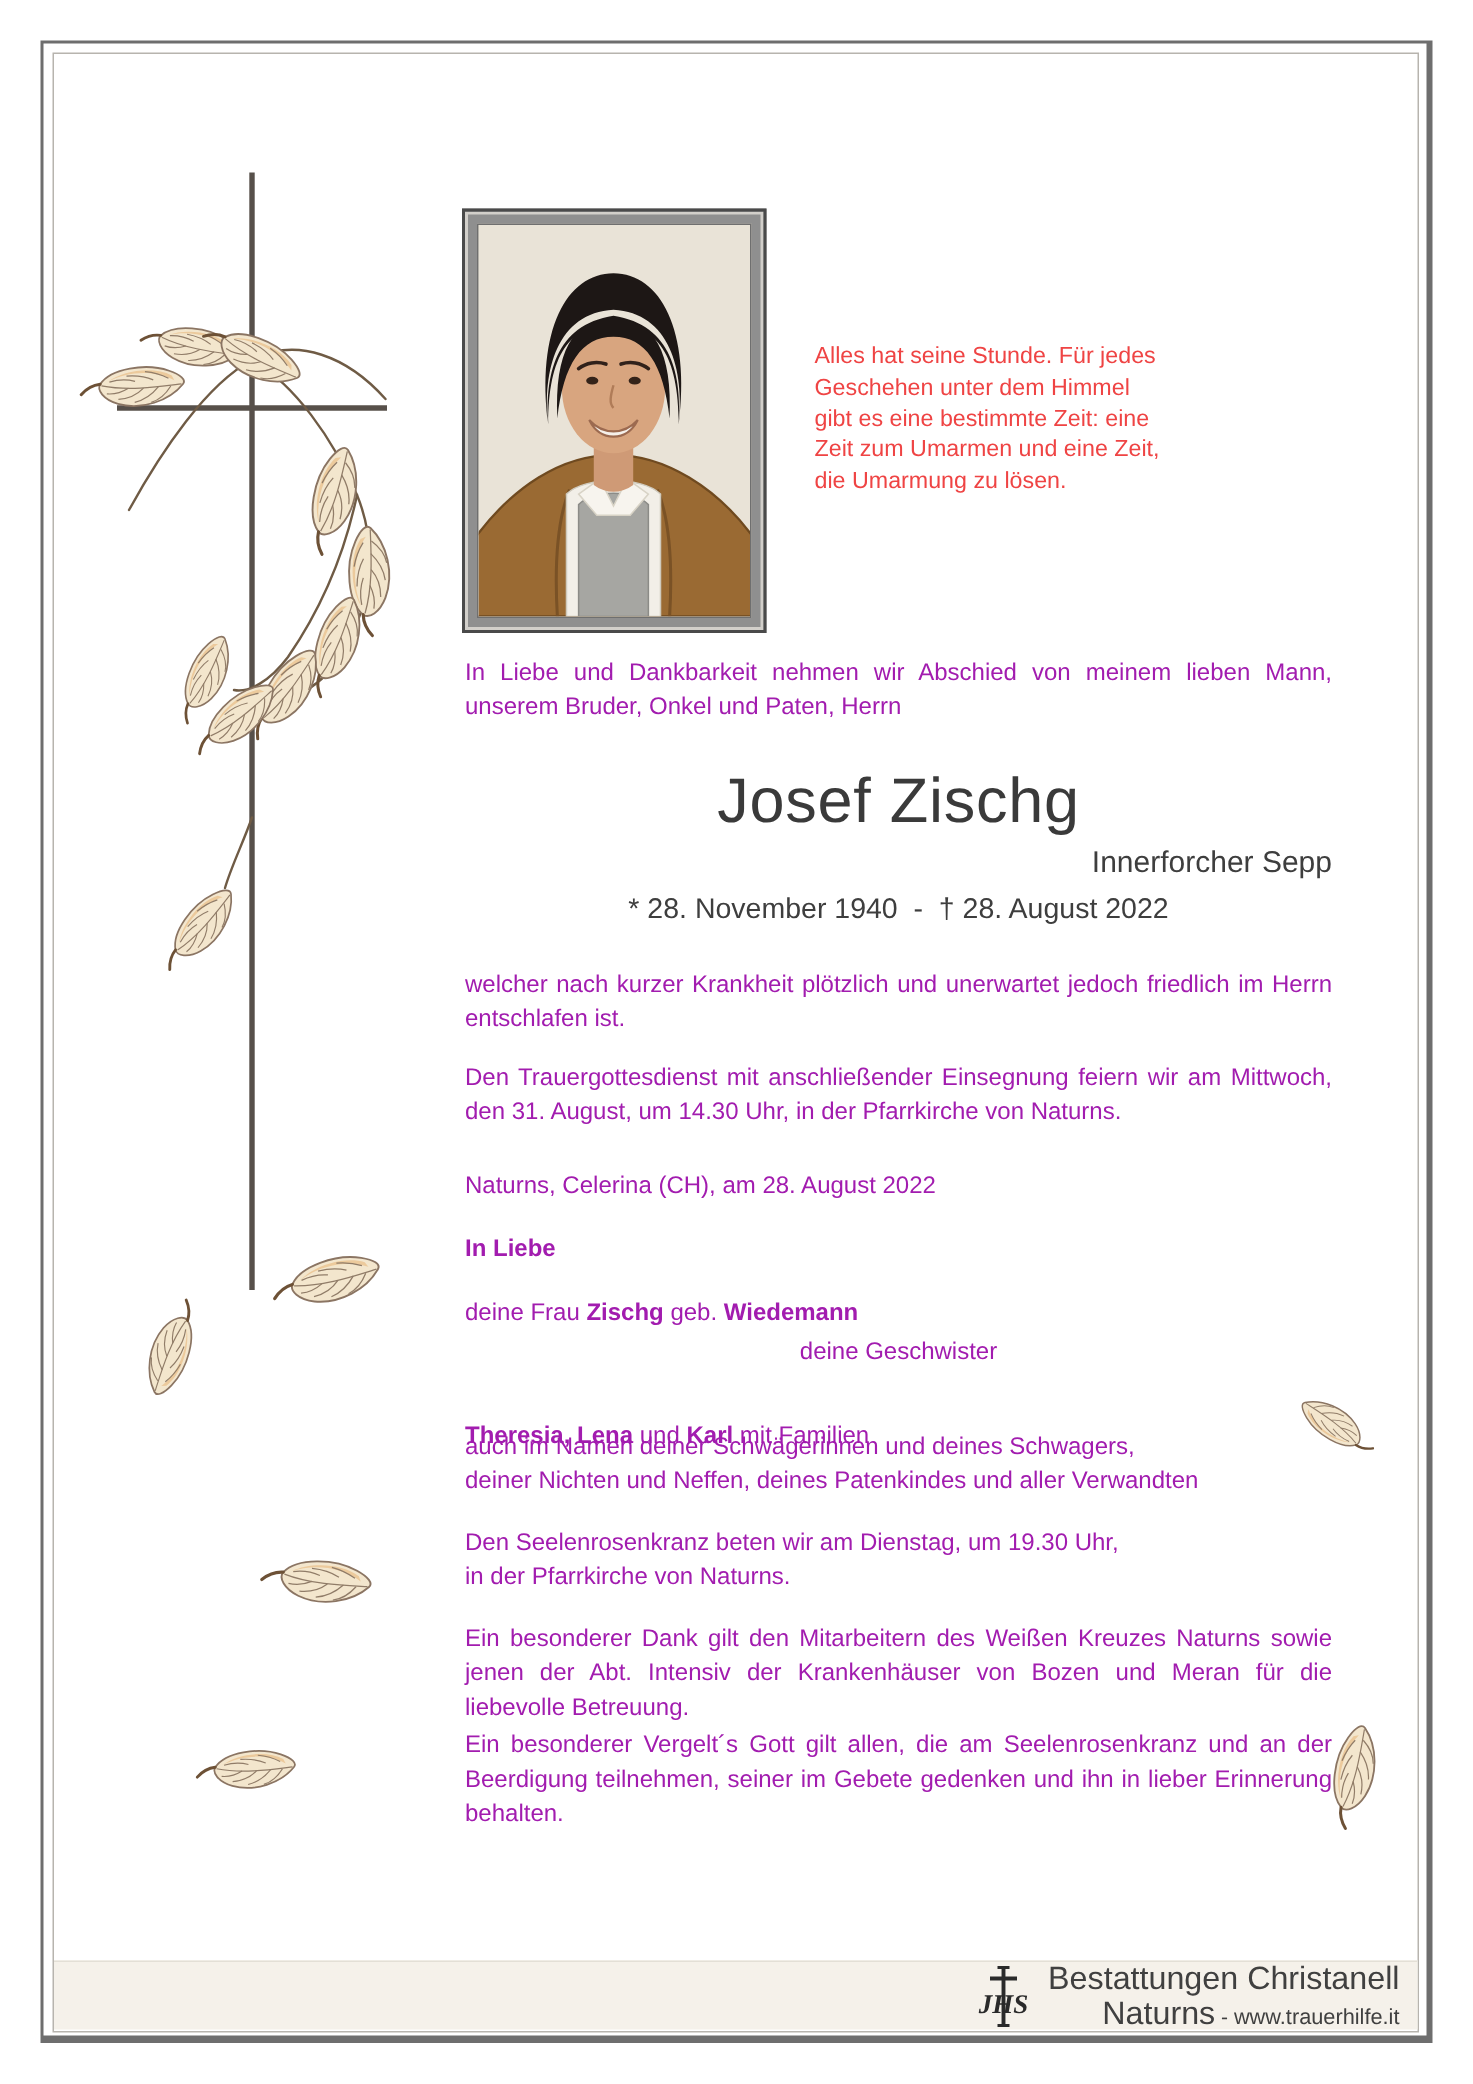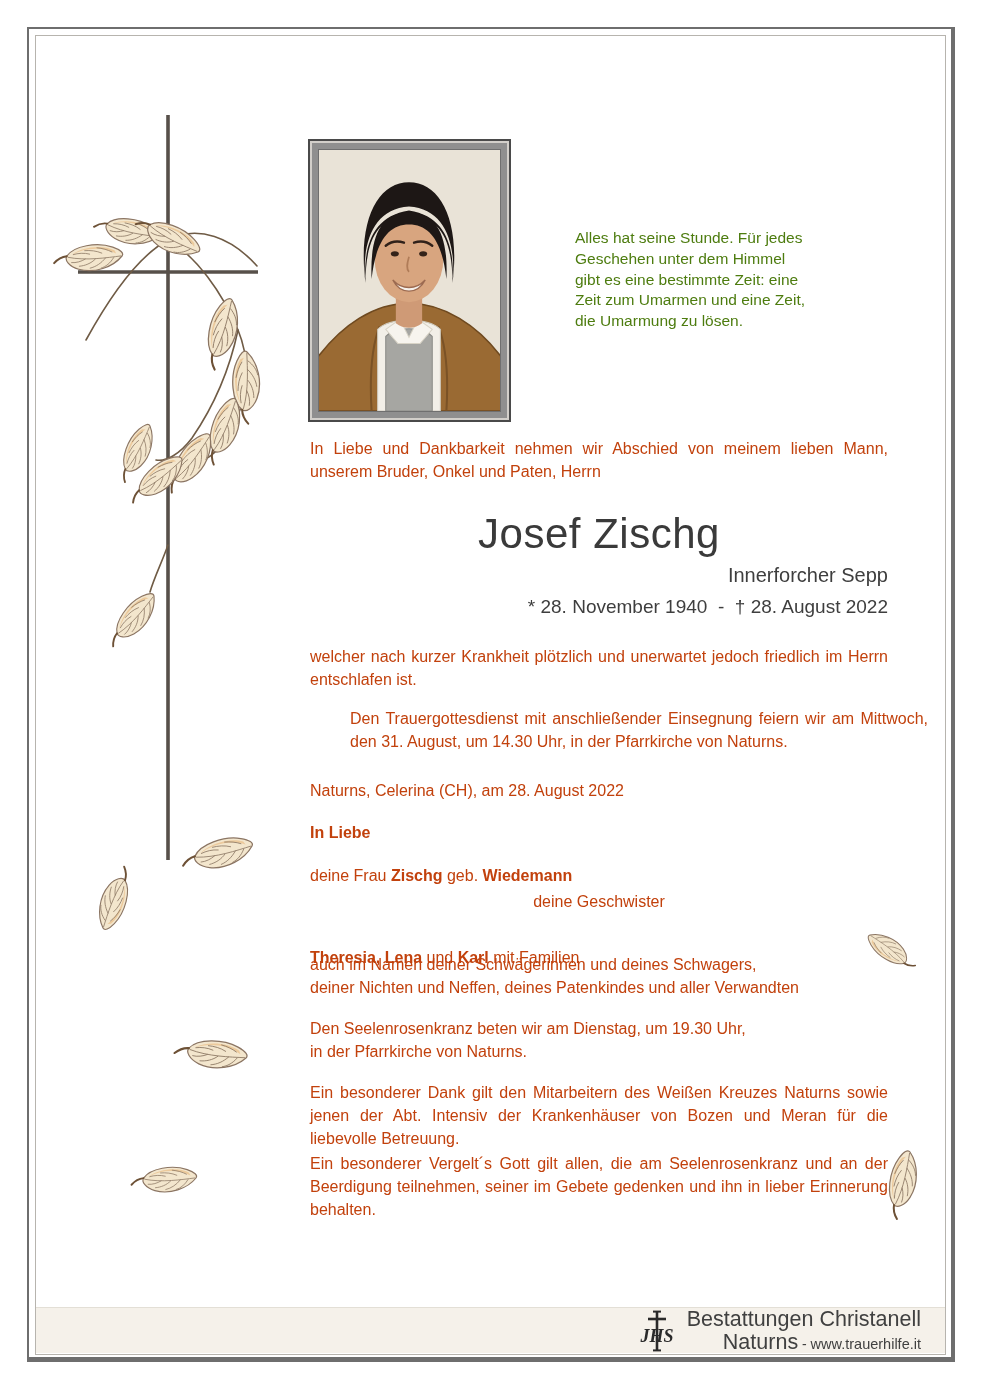--- a/index.html
+++ b/index.html
@@ -37,51 +37,51 @@
     box-shadow:inset 0 0 0 2px #d2cfca;
   }
   .photo-inner{
     width:100%;height:100%;box-sizing:border-box;
     border:1px solid #6f6f6f;background:#e9e3d7;overflow:hidden;
   }
 
   
   .quote{
     left:543px;top:228px;width:290px;
-    font-size:15.5px;line-height:20.8px;color:#4d7c0f;white-space:pre-line;margin-left:32px;
+    font-size:15.5px;line-height:20.8px;color:#ef4444;white-space:pre-line;
   }
   .col{left:310px;width:578px;}
-  .body-text{font-size:16px;line-height:23px;color:#c2410c;}
+  .body-text{font-size:16px;line-height:23px;color:#a21caf;}
   .jst{text-align:justify;}
   .preline{white-space:pre-line;}
 
   .intro{top:437px;}
   .name{top:510px;font-size:42px;letter-spacing:0.5px;text-align:center;color:#3a3a3a;}
   .vulgo{top:564px;font-size:20px;text-align:right;}
-  .dates{top:596px;font-size:19px;text-align:right;white-space:pre;}
+  .dates{top:596px;font-size:19px;text-align:center;white-space:pre;}
   .death{top:645px;}
-  .service{top:707px;margin-left:40px;}
+  .service{top:707px;}
   .dateline{top:779px;}
   .closing{top:821px;font-weight:bold;}
   .wife{top:864px;}
   .sib-label{top:890px;text-align:center;}
   .sib-names{top:946px;}
   .relatives{top:953px;}
   .rosary{top:1017px;}
   .thanks{top:1081px;}
   .gratitude{top:1152px;}
   .bold{font-weight:bold;}
   .mixed span{white-space:pre-wrap;}
 
   
   .footer-band{
     left:36px;top:1307px;width:909px;height:46px;box-sizing:border-box;
     background:#f5f1ea;border-top:1px solid #e3dfd6;
     display:flex;align-items:center;justify-content:flex-end;
-    padding-right:24px;
+    padding-right:12px;
   }
   .footer-text{margin-left:9px;line-height:1.04;color:#404040;}
   .footer-company{font-size:21.5px;}
   .footer-line2{font-size:21.5px;text-align:right;}
   .footer-sep{font-size:14px;}
   .footer-url{font-size:14.5px;}
 </style>
 </head>
 <body>
 

